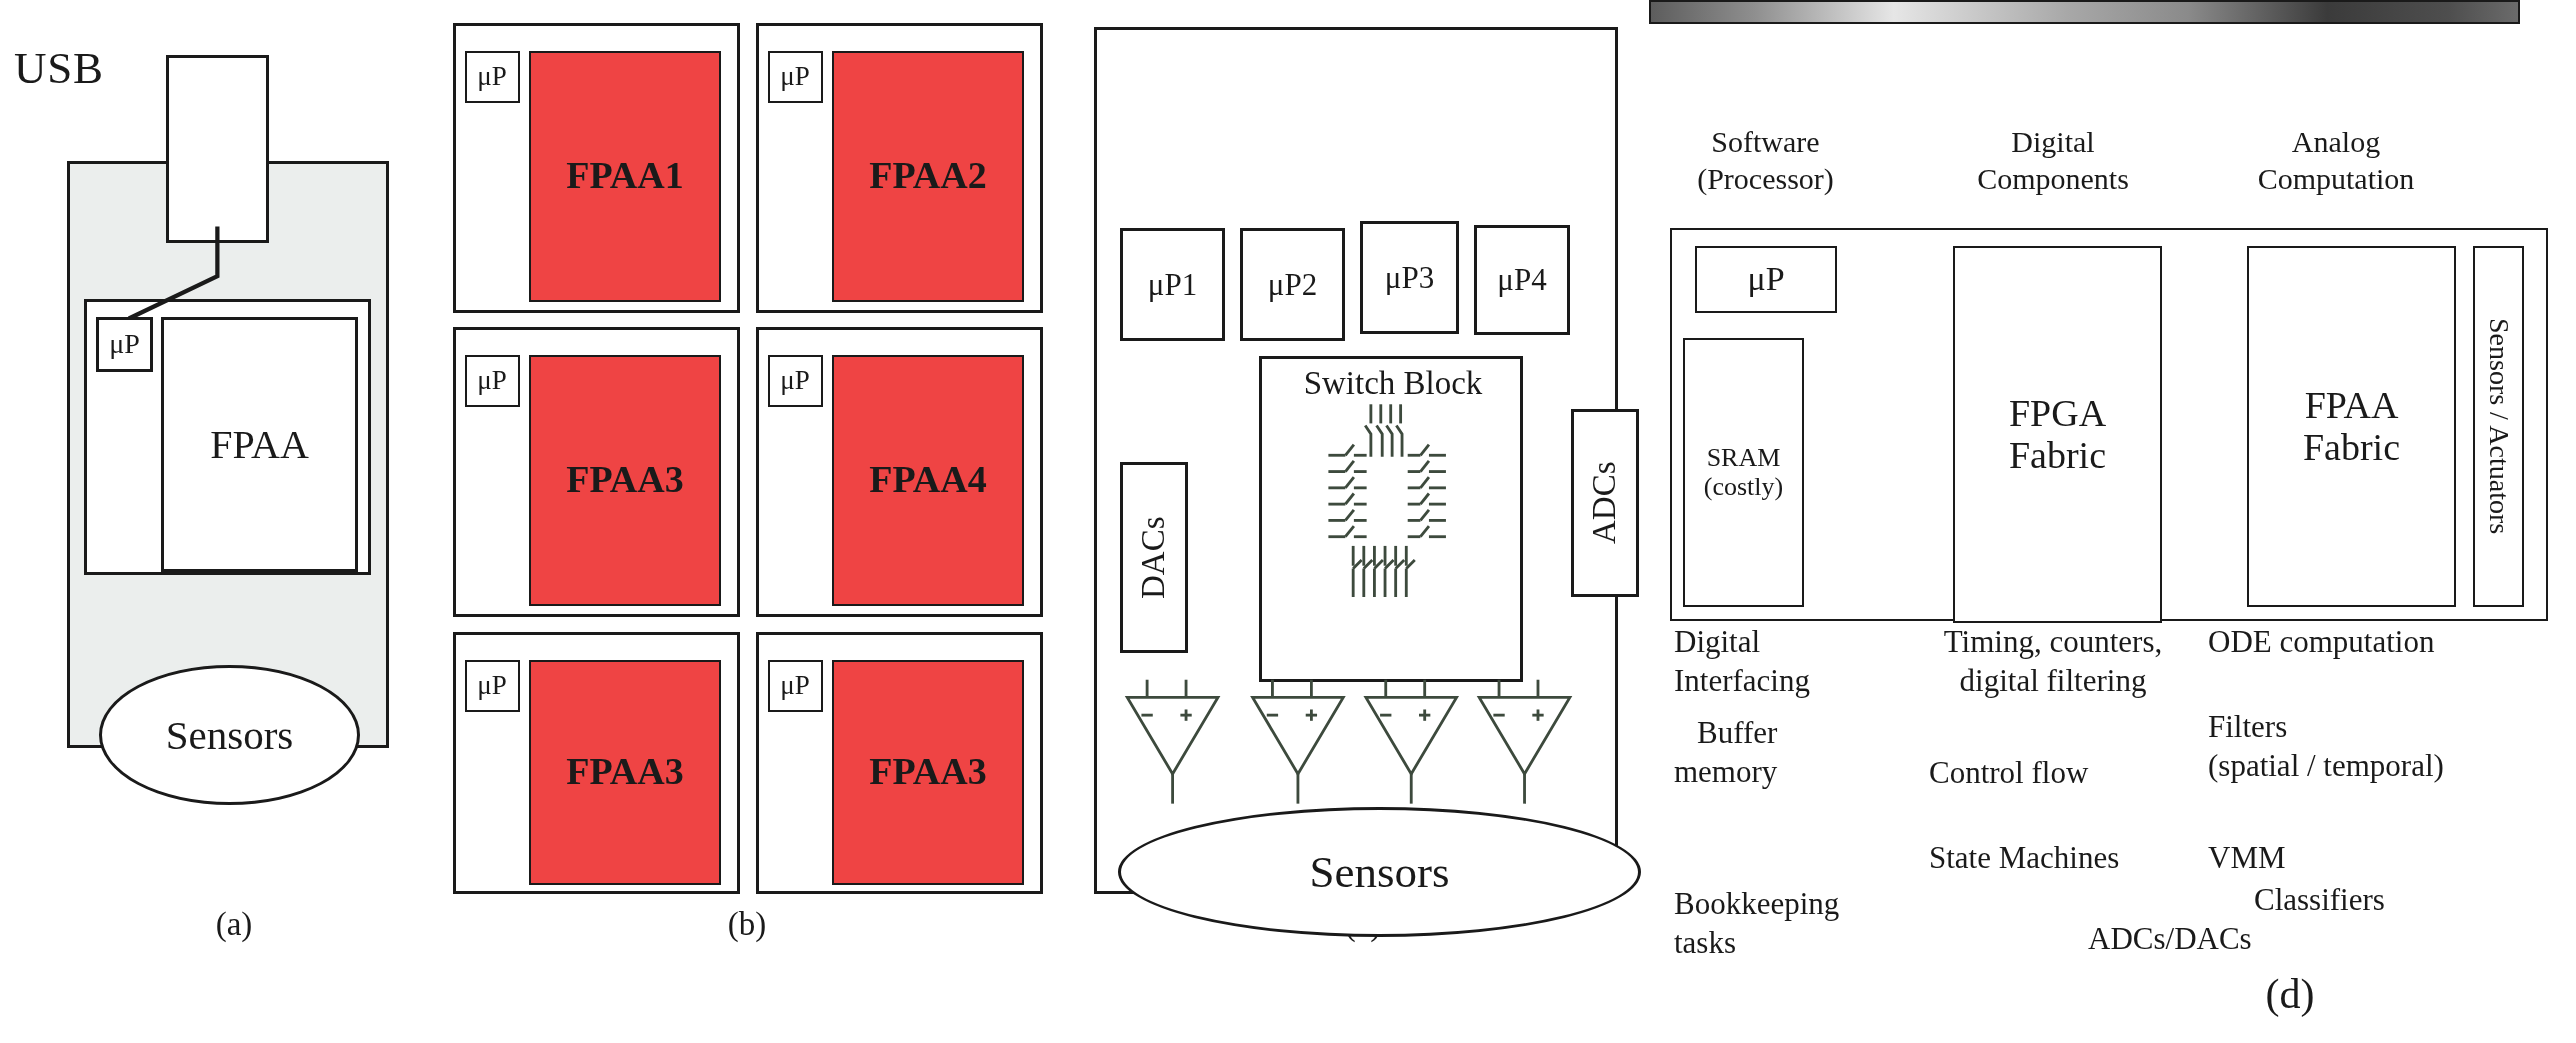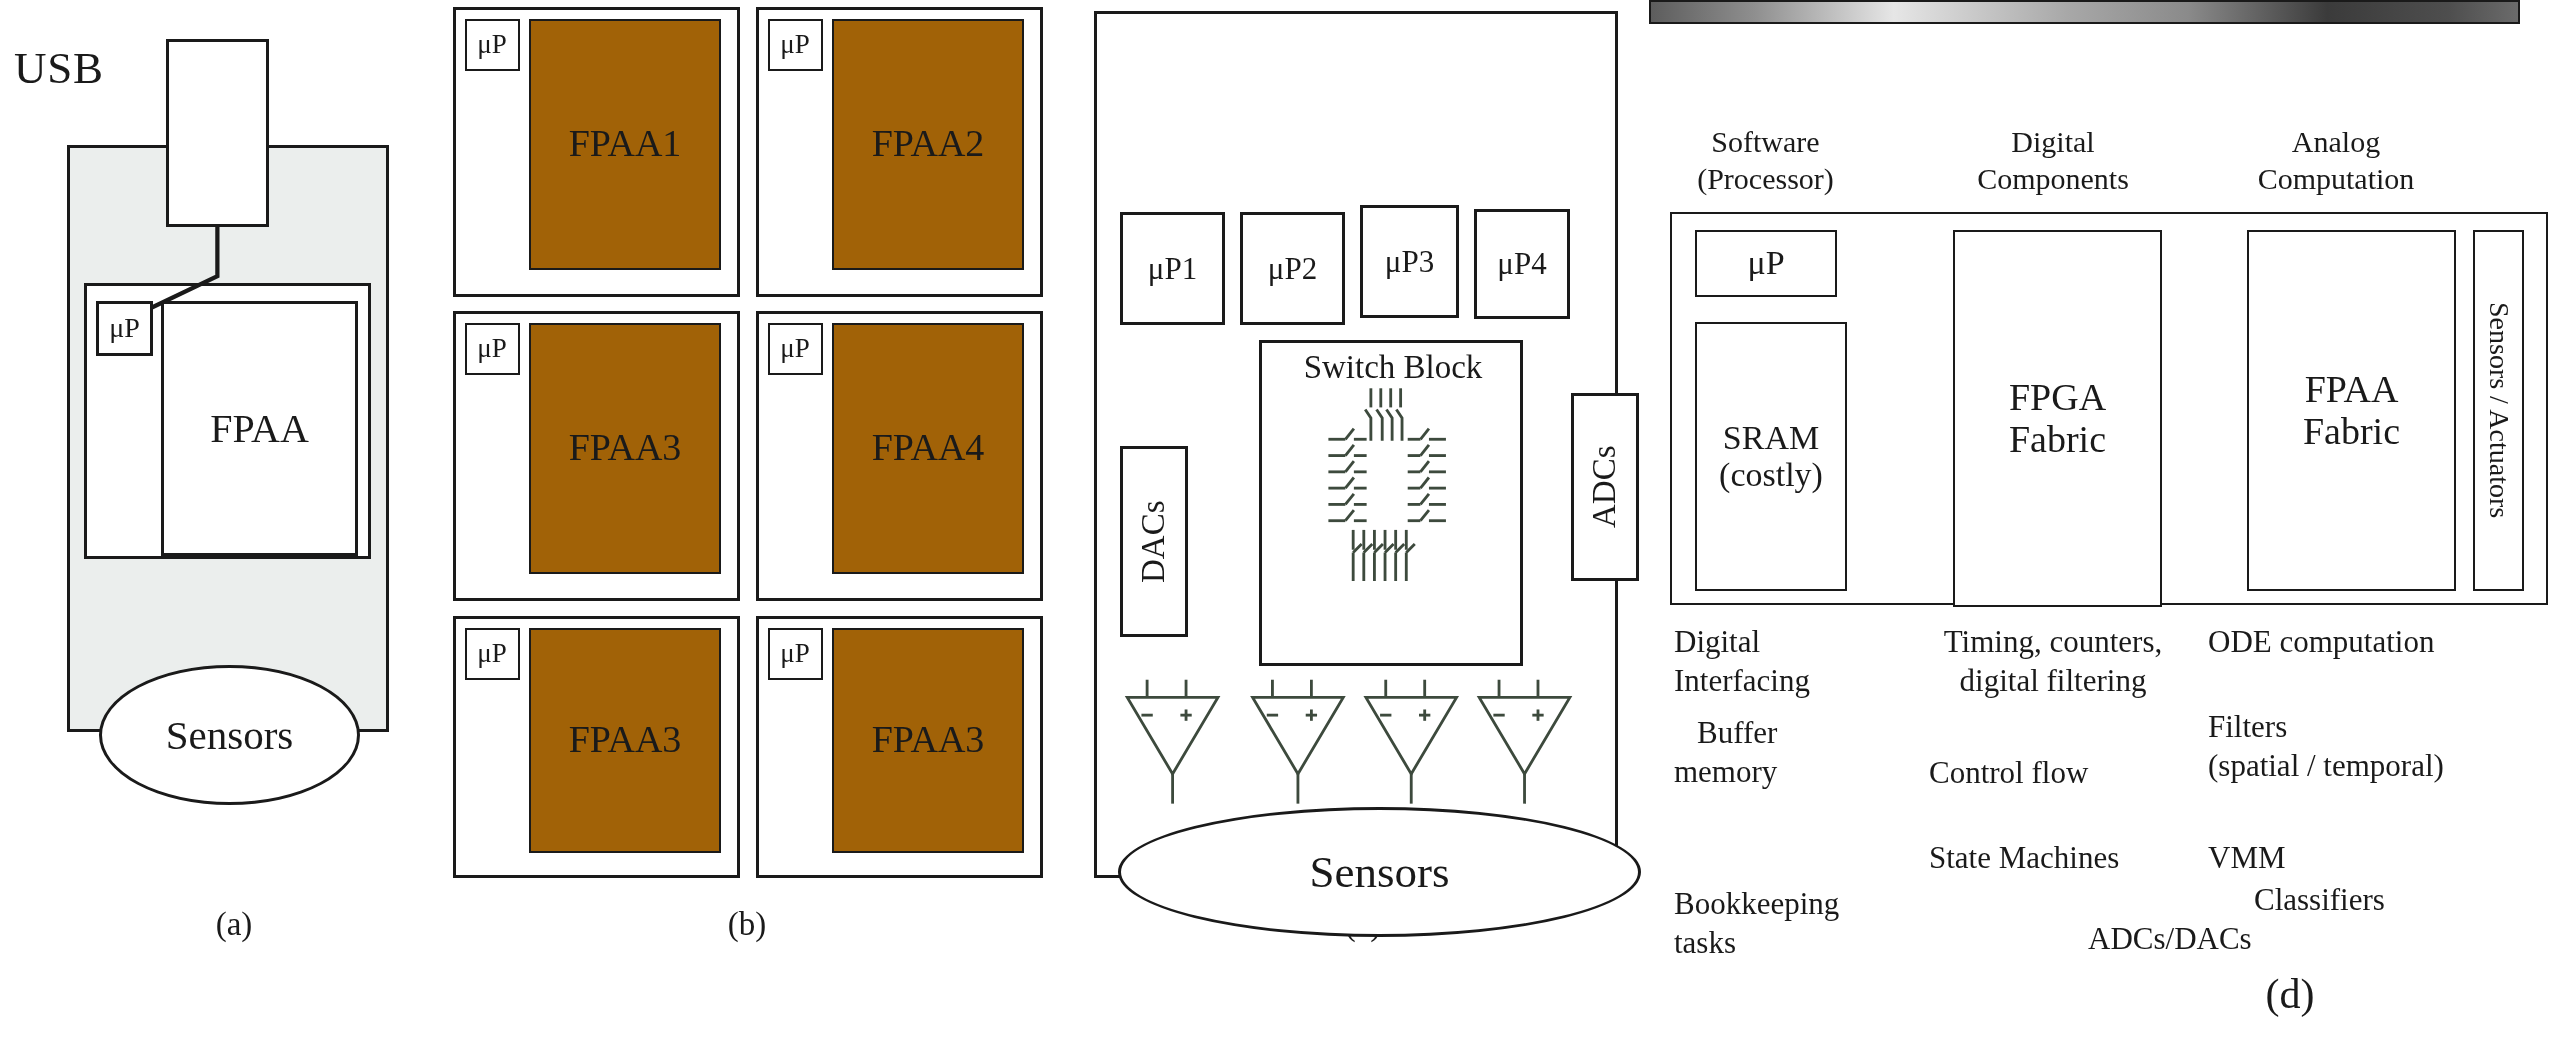--- a/index.html
+++ b/index.html
@@ -1,19 +1,19 @@
 <!DOCTYPE html>
 <html style="font-size:11.3px"><head>
 <meta charset="utf-8">
 <style>
   html,body{margin:0;padding:0;background:#fff;}
   body{width:2576px;height:1044px;position:relative;
        font-family:"Liberation Serif","DejaVu Serif",serif;color:#1a1a1a;overflow:hidden;}
   .panel{position:absolute;}
-  .bx{position:absolute;box-sizing:border-box;background:#fff;border:2.8px solid #1a1a1a;}
+  .bx{position:absolute;box-sizing:border-box;background:#fff;border:2.8px solid #1a1a1a;margin-top:16px;}
   .bx.thin{border-width:2.1px;}
   .lbl{position:absolute;display:flex;align-items:center;justify-content:center;
        text-align:center;line-height:1.08;white-space:pre-line;}
   .caption{position:absolute;font-size:33px;text-align:center;width:142px;}
 
   
   #panel-a{left:0;top:0;width:439px;height:991px;}
   #a-board{left:67px;top:145px;width:322px;height:587px;background:#ebeeed;border:3.5px solid #1a1a1a;}
   #a-usb{left:166px;top:39px;width:103px;height:188px;border:3.5px solid #1a1a1a;background:#fff;z-index:3;}
   #a-usb-label{left:14px;top:44px;font-size:45px;letter-spacing:0.7px;}
@@ -23,21 +23,21 @@
   #a-fpaa{left:161px;top:301px;width:197px;height:255px;border:3.5px solid #1a1a1a;background:#fff;
           z-index:4;font-size:40px;}
   #a-ellipse{left:99px;top:665px;width:255px;height:134px;border:3.5px solid #1a1a1a;border-radius:50%;
              background:#fff;z-index:5;font-size:41px;}
   #a-wire{position:absolute;left:0;top:0;width:439px;height:991px;z-index:3;pointer-events:none;}
 
   
   #panel-b{left:439px;top:0;width:637px;height:991px;}
   .b-cell{border:3.5px solid #1a1a1a;background:#fff;}
   .b-up{border:2.8px solid #1a1a1a;background:#fff;font-size:27px;}
-  .b-fp{border:2.8px solid #1a1a1a;background:#a16207;font-size:38px;}
+  .b-fp{border:2.8px solid #1a1a1a;background:#ef4444;font-size:38px;font-weight:bold;}
 
   
   #panel-c{left:1076px;top:0;width:573px;height:991px;}
   #c-outer{left:17.7px;top:10.6px;width:524px;height:867px;border:3.5px solid #1a1a1a;background:#fff;}
   #c-mem{left:42px;top:35px;width:474px;height:138px;border:3.5px solid #1a1a1a;font-size:37px;}
   .c-up{border:3.5px solid #1a1a1a;background:#fff;font-size:31px;top:212px;height:113px;}
   #c-switch{left:183px;top:340px;width:264px;height:326px;border:3.5px solid #1a1a1a;background:#fff;}
   #c-switch-title{left:0;top:7px;width:262px;font-size:33px;}
   #c-dacs{left:44px;top:446px;width:68px;height:191px;border:3.5px solid #1a1a1a;background:#fff;}
   #c-adcs{left:495px;top:393px;width:68px;height:188px;border:3.5px solid #1a1a1a;background:#fff;}
@@ -48,21 +48,21 @@
   #c-amps{position:absolute;left:17.7px;top:676px;width:524px;height:142px;z-index:2;}
 
   
   #panel-d{left:1649px;top:0;width:927px;height:1044px;}
   #d-grad{left:25px;top:74px;width:867px;height:20px;border:2.8px solid #1a1a1a;
           background:linear-gradient(to right,#5d5d5d 0%,#8f8f8f 12%,#e6e6e6 28%,#a8a8a8 48%,
           #8a8a8a 62%,#3b3b3b 78%,#4e4e4e 92%,#6b6b6b 100%);}
   .d-head{position:absolute;top:124px;font-size:30px;text-align:center;line-height:1.22;}
   #d-box{left:21px;top:212px;width:878px;height:393px;border:2.8px solid #1a1a1a;background:#fff;}
   #d-up{left:46px;top:230px;width:142px;height:67px;border:2.8px solid #1a1a1a;font-size:34px;}
-  #d-sram{left:46px;top:322px;width:152px;height:269px;border:2.8px solid #1a1a1a;font-size:34px;}
+  #d-sram{left:34px;top:322px;width:121px;height:269px;border:2.8px solid #1a1a1a;font-size:26px;}
   #d-fpga{left:304px;top:230px;width:209px;height:377px;border:2.8px solid #1a1a1a;font-size:38px;}
   #d-fpaa{left:598px;top:230px;width:209px;height:361px;border:2.8px solid #1a1a1a;font-size:38px;}
   #d-sens{left:824px;top:230px;width:51px;height:361px;border:2.8px solid #1a1a1a;}
   .d-txt{position:absolute;font-size:31px;line-height:1.25;white-space:pre-line;}
 </style>
 </head>
 <body>
 
 <div class="panel" id="panel-a">
   <div class="lbl" id="a-usb-label">USB</div>

